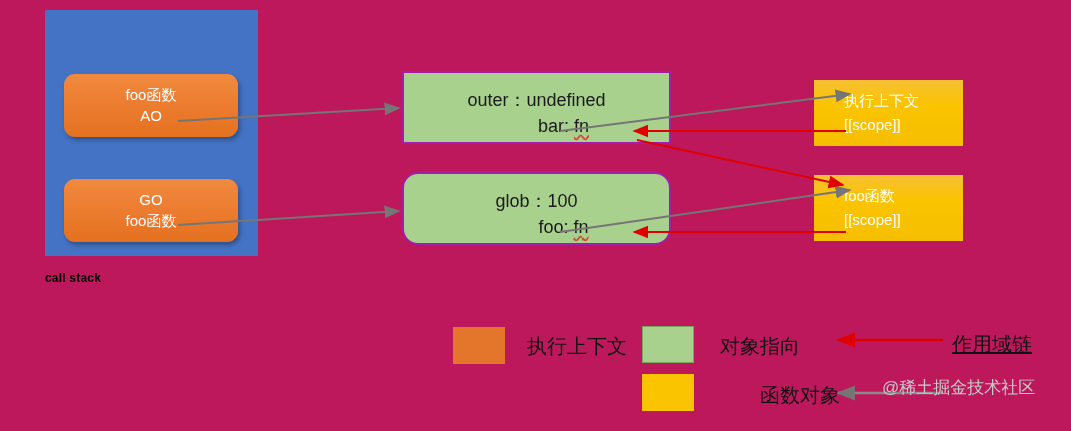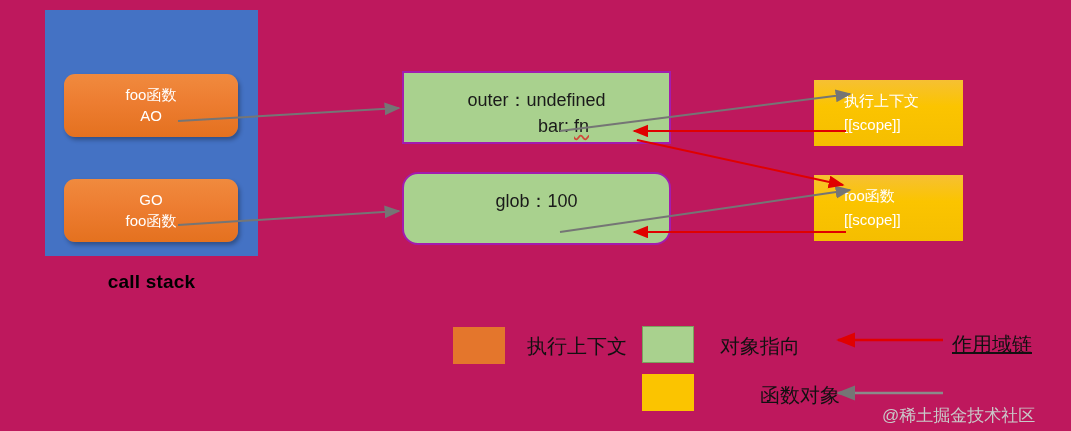--- a/index.html
+++ b/index.html
@@ -21,22 +21,22 @@
 
   
   .stack-box {
     left: 45px; top: 10px;
     width: 213px; height: 246px;
     background: #4472C4;
   }
   .stack-label {
     left: 45px; top: 271px;
     width: 213px;
-    text-align: center;
-    font-size: 19px;
+    text-align: left;
+    font-size: 12px;
     font-weight: bold;
     color: #000000;
     letter-spacing: .2px;
   }
 
   
   .ctx-box {
     left: 64px;
     width: 174px; height: 63px;
     background: linear-gradient(180deg, #F08A3E 0%, #ED7D31 45%, #E4711F 100%);
@@ -111,21 +111,21 @@
     color: #111111;
     white-space: nowrap;
   }
   .lt-1 { left: 527px; top: 333px; }
   .lt-2 { left: 720px; top: 333px; }
   .lt-3 { left: 760px; top: 382px; }
   .lt-4 { left: 952px; top: 331px; text-decoration: underline; }
   .lt-5 { left: 952px; top: 381px; }
 
   .watermark {
-    left: 882px; top: 404px;
+    left: 882px; top: 376px;
     font-size: 17px;
     color: #c9c9c9;
     white-space: nowrap;
   }
 </style>
 </head>
 <body>
 
 <div id="canvas">
 
@@ -143,20 +143,21 @@
 
   <div class="abs stack-label">call stack</div>
 
   <div class="abs vo-box vo-1">
     <div class="vo-line">outer：undefined</div>
     <div class="vo-line indent"><span>bar: </span><span class="squiggle">fn</span></div>
   </div>
 
   <div class="abs vo-box vo-2">
     <div class="vo-line">glob：100</div>
+    <div class="vo-line indent"><span>foo: </span><span class="squiggle">fn</span></div>
   </div>
 
   <div class="abs fo-box fo-1">
     <span>执行上下文</span>
     <span>[[scope]]</span>
   </div>
 
   <div class="abs fo-box fo-2">
     <span>foo函数</span>
     <span>[[scope]]</span>

